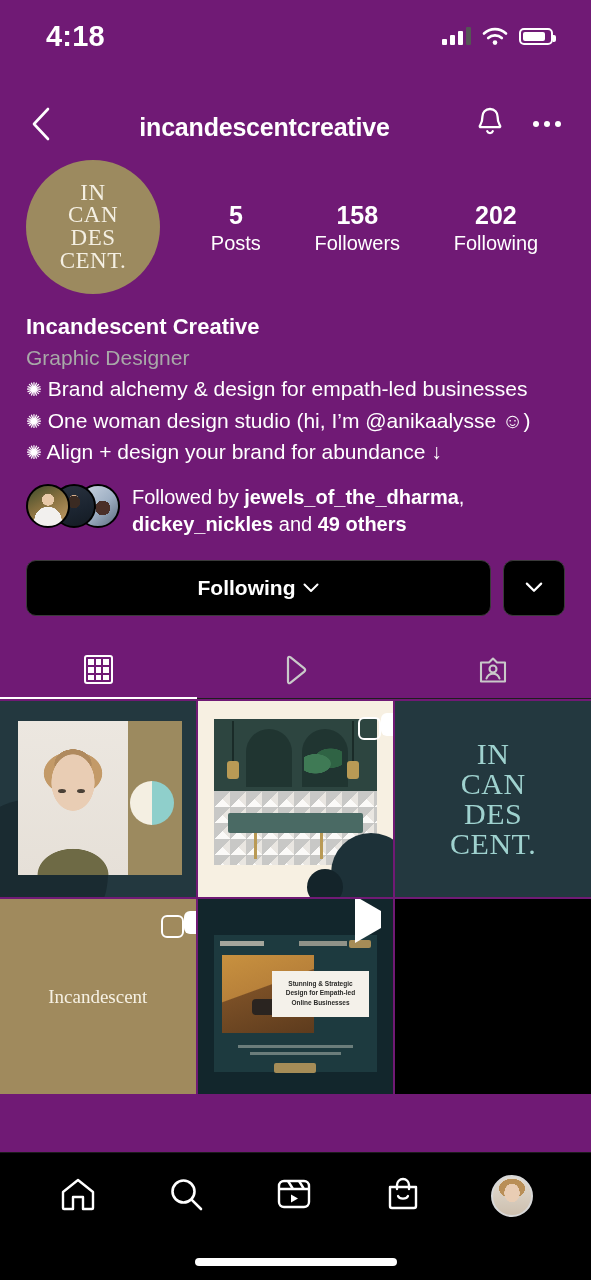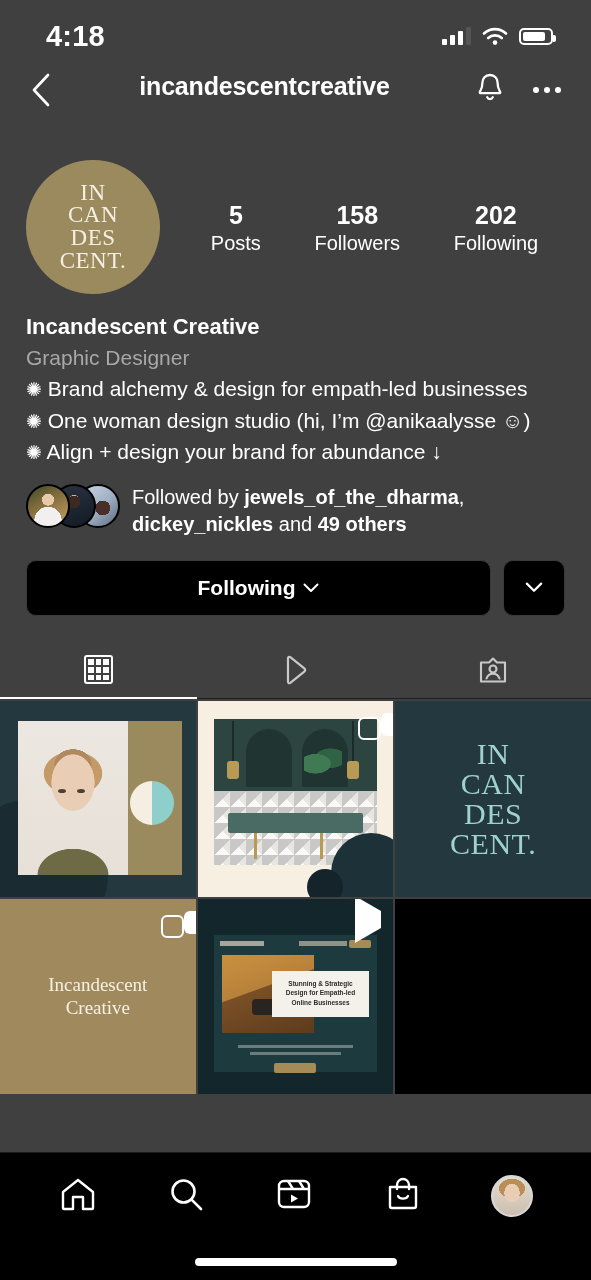--- a/index.html
+++ b/index.html
@@ -2,38 +2,38 @@
 <html><head>
 <meta charset="utf-8">
 <style>
   * { margin:0; padding:0; box-sizing:border-box; }
   html, body {
     width:591px; height:1280px;
     background:#000;
     font-family:"Liberation Sans", sans-serif;
     overflow:hidden;
   }
-  .phone { position:relative; width:591px; height:1280px; background:#404040; color:#fff; }
+  .phone { position:relative; width:591px; height:1280px; background:#701a75; color:#fff; }
 
   
   .statusbar { height:72px; display:flex; align-items:center; justify-content:space-between; padding:0 38px 0 46px; }
   .clock { font-size:29px; font-weight:600; letter-spacing:.2px; color:#fff; }
   .sb-right { display:flex; align-items:center; gap:11px; }
   .bars { display:flex; align-items:flex-end; gap:3px; height:18px; }
   .bars i { display:block; width:5px; background:#fff; border-radius:1px; }
   .bars i:nth-child(1){ height:6px; }
   .bars i:nth-child(2){ height:10px; }
   .bars i:nth-child(3){ height:14px; }
   .bars i:nth-child(4){ height:18px; background:#555; }
   .battery { width:34px; height:17px; border:2px solid #fff; border-radius:5px; position:relative; padding:2px; }
   .battery::after { content:""; position:absolute; right:-5px; top:5px; width:3px; height:7px; background:#fff; border-radius:0 2px 2px 0; }
   .battery b { display:block; height:100%; width:86%; background:#fff; border-radius:2px; }
 
   
-  .header { height:70px; display:flex; align-items:flex-start; padding:0 30px; }
+  .header { height:70px; display:flex; align-items:flex-end; padding:0 30px; }
   .back { width:34px; font-size:0; }
   .title { flex:1; text-align:center; font-size:25px; font-weight:700; letter-spacing:-.2px; }
   .hdr-icons { display:flex; align-items:center; gap:28px; margin-left:10px; }
   .dots { display:flex; gap:5px; }
   .dots i { width:6px; height:6px; border-radius:50%; background:#fff; display:block; }
 
   
   .prof-row { display:flex; align-items:center; padding:18px 26px 0 26px; }
   .avatar {
     width:134px; height:134px; border-radius:50%;
@@ -381,21 +381,20 @@
           <span>DES</span>
           <span>CENT.</span>
         </div>
       </div>
     </div>
 
     <div class="cell">
       <div class="inner c4">
         <div class="wm">
           <span>Incandescent</span>
-          <span>Creative</span>
         </div>
       </div>
       <span class="badge">
         <span class="carousel-ico"><i class="b1"></i><i class="b2"></i></span>
       </span>
     </div>
 
     <div class="cell">
       <div class="inner c5">
         <span class="site">

